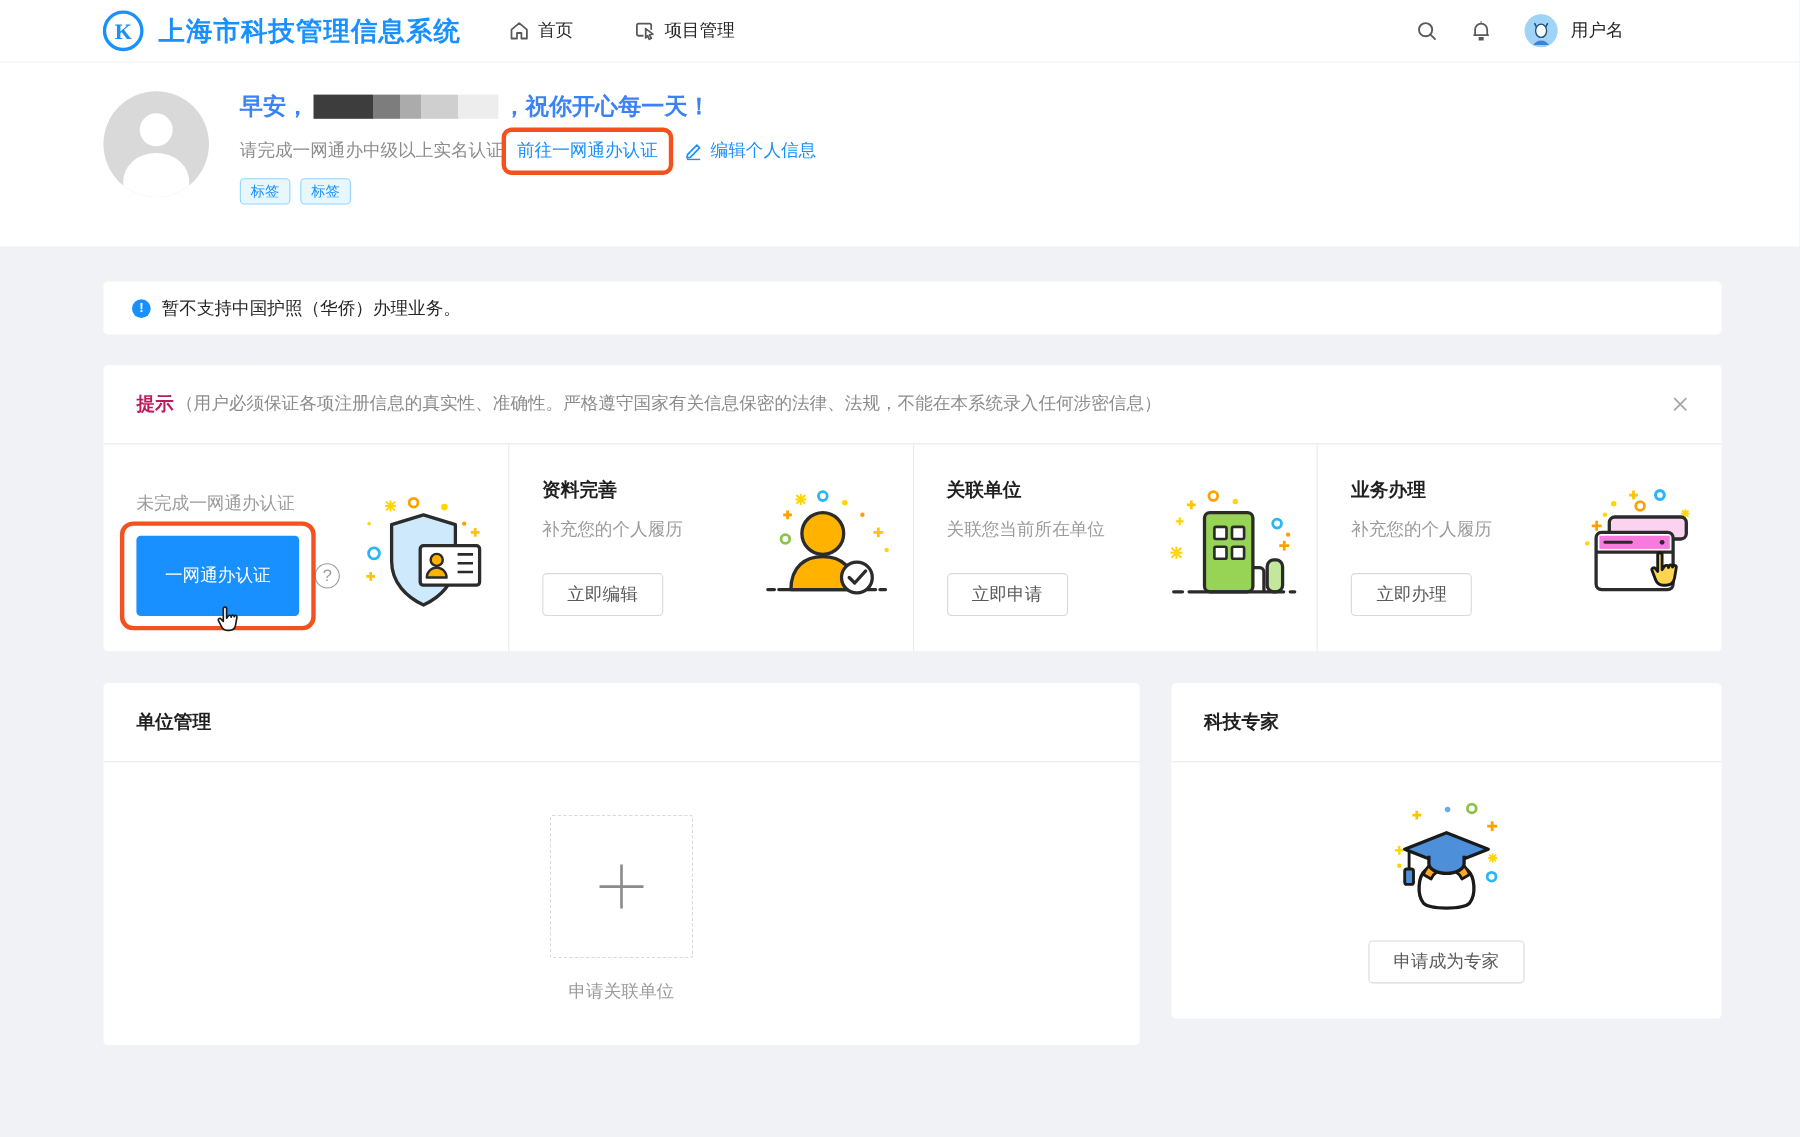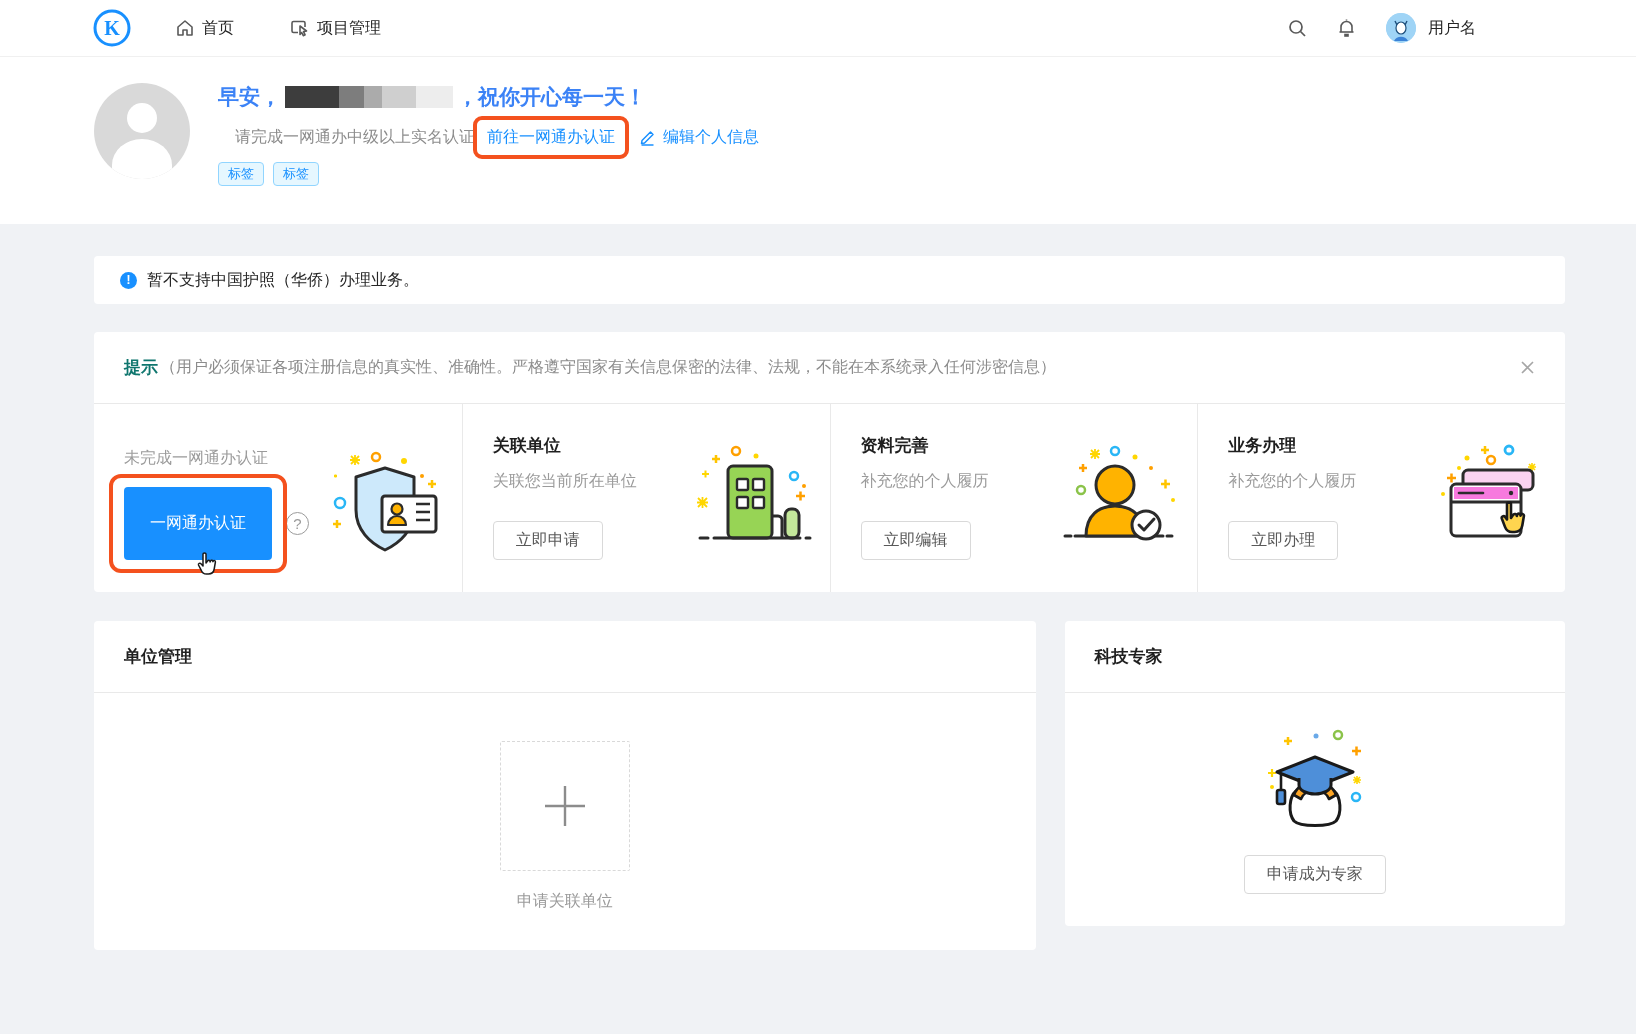--- a/index.html
+++ b/index.html
@@ -27,39 +27,39 @@
   .hdr-user{ font-size:16px; margin-left:-18px; cursor:pointer; }
 
   
   .hero{ background:#fff; padding:26px 0 32px 94px; display:flex; gap:28px; height:167px; }
   .hero-avatar{ width:96px; height:96px; border-radius:50%; background:#d9d9d9; position:relative; overflow:hidden; flex:0 0 auto; }
   .hero-avatar .head{ position:absolute; left:33px; top:20px; width:30px; height:30px; border-radius:50%; background:#fff; }
   .hero-avatar .body{ position:absolute; left:18px; top:56px; width:60px; height:52px; border-radius:50% 50% 0 0; background:#fff; }
   .hero-main h1{ font-size:21px; font-weight:700; color:#3b82f6; display:flex; align-items:center; }
   .redacted{ display:inline-block; width:168px; height:22px; margin:0 4px;
     background:linear-gradient(90deg,#3d3d3d 0 32%,#7d7d7d 32% 47%,#ababab 47% 58%,#cfcfcf 58% 78%,#ededed 78% 100%); }
-  .hero-line2{ margin-top:16px; display:flex; align-items:flex-end; gap:10px; font-size:16px;margin-left:17px; }
+  .hero-line2{ margin-top:16px; display:flex; align-items:flex-end; gap:10px; font-size:16px; }
   .hero-notice{ color:#8c8c8c; }
   .link{ color:var(--primary); text-decoration:none; cursor:pointer; }
   .annotated{ position:relative; display:inline-block; margin:0 14px 0 2px; }
   .annotation-box{ position:absolute; inset:-11px -14px; border:4px solid var(--annotation); border-radius:9px; pointer-events:none; }
   .edit-link{ display:inline-flex; align-items:center; gap:7px; }
   .hero-tags{ margin-top:14px; display:flex; gap:9px; }
   .tag{ font-size:13px; color:var(--primary); background:#e6f7ff; border:1px solid #91d5ff; border-radius:4px; padding:2px 9px; cursor:pointer; }
 
   
   .content{ width:1471px; margin:0 auto 0 94px; }
 
   .banner{ margin-top:32px; background:#fff; border-radius:4px; height:48px; display:flex; align-items:center; gap:10px; padding:0 26px; }
   .info-dot{ width:17px; height:17px; border-radius:50%; background:var(--primary); color:#fff; font-size:12px; font-weight:700; display:inline-flex; align-items:center; justify-content:center; }
 
   
   .tips-card{ margin-top:28px; background:#fff; border-radius:4px; }
   .tips-head{ display:flex; align-items:center; padding:24px 30px; border-bottom:1px solid #e9e9e9; }
-  .tips-title{ font-weight:700; color:#0f766e; font-size:17px; }
+  .tips-title{ font-weight:700; color:#be185d; font-size:17px; }
   .tips-body{ color:#8c8c8c; font-size:16px; margin-left:2px; }
   .tips-close{ margin-left:auto; cursor:pointer; display:inline-flex; }
   .qa-row{ display:grid; grid-template-columns:repeat(4,1fr); }
   .qa-col{ height:188px; padding:30px 18px 0 30px; position:relative; }
   .qa-col + .qa-col{ border-left:1px solid #e9e9e9; }
   .qa-title{ font-size:17px; font-weight:700; color:#1f1f1f; }
   .qa-title.blue{ color:var(--primary); }
   .qa-sub{ margin-top:14px; color:#9b9b9b; font-size:16px; }
   .qa-btn-row{ position:absolute; left:30px; bottom:32px; display:flex; align-items:center; gap:14px; }
   .btn-outline{ background:#fff; border:1px solid #d9d9d9; border-radius:4px; color:#595959; font-size:16px; padding:8px 22px; cursor:pointer; font-family:inherit; }
@@ -87,20 +87,21 @@
 <body style="background: rgb(240, 242, 245);">
 
 <header class="app-header">
   <div class="brand">
     <span style="display:inline-flex;">
       <svg width="40" height="40" viewBox="0 0 40 40">
         <circle cx="20" cy="20" r="17" fill="none" stroke="#1890ff" stroke-width="3"></circle>
         <text x="20" y="27" text-anchor="middle" font-size="20" font-weight="bold" fill="#1890ff" font-family="Liberation Serif, serif">K</text>
       </svg>
     </span>
+    <span class="brand-title">上海市科技管理信息系统</span>
   </div>
   <nav class="top-nav">
     <a>
       <span style="display:inline-flex;">
         <svg width="18" height="18" viewBox="0 0 18 18" fill="none" stroke="#595959" stroke-width="1.6">
           <path d="M2 8 L9 2 L16 8 V16 H11 V11 H7 V16 H2 Z" stroke-linejoin="round"></path>
         </svg>
       </span>
       <span>首页</span>
     </a>
@@ -222,20 +223,45 @@
             <path d="M61 20 L90 29 V62 C90 82 76 95 61 102 C46 95 32 82 32 62 V29 Z" fill="#cde9fb" stroke="#2b2b2b" stroke-width="3" stroke-linejoin="round"></path>
             <rect x="58" y="48" width="54" height="36" rx="3" fill="#fff" stroke="#2b2b2b" stroke-width="3"></rect>
             <circle cx="73" cy="61" r="5.5" fill="#ffb300" stroke="#2b2b2b" stroke-width="2.2"></circle>
             <path d="M64 77 a9 9 0 0 1 18 0 Z" fill="#ffb300" stroke="#2b2b2b" stroke-width="2.2" stroke-linejoin="round"></path>
             <path d="M92 56 h14 M92 64 h14 M92 72 h14" stroke="#2b2b2b" stroke-width="2.4"></path>
           </svg>
         </span>
       </div>
 
       <div class="qa-col">
+        <div class="qa-title">资料完善</div>
+        <div class="qa-sub">补充您的个人履历</div>
+        <div class="qa-btn-row">
+          <button class="btn-outline">立即编辑</button>
+        </div>
+        <span class="qa-icon mid">
+          <svg width="126" height="112" viewBox="0 0 126 112" fill="none">
+            <path d="M36 8 l8 8 M44 8 l-8 8 M35 12 h10 M40 7 v10" stroke="#ffd600" stroke-width="1.8"></path>
+            <circle cx="60" cy="9" r="4" stroke="#29b6f6" stroke-width="2.5"></circle>
+            <circle cx="80" cy="15" r="2.5" fill="#ffd600"></circle>
+            <circle cx="96" cy="26" r="2" fill="#ffa000"></circle>
+            <path d="M24 26 h8 M28 22 v8" stroke="#ffa000" stroke-width="2.5"></path>
+            <circle cx="26" cy="48" r="4" stroke="#8bc34a" stroke-width="2.5"></circle>
+            <path d="M106 42 h9 M110.5 37.5 v9" stroke="#ffc400" stroke-width="2.5"></path>
+            <circle cx="118" cy="58" r="2" fill="#ffd600"></circle>
+            <path d="M10 94 h6 M20 94 h88 M112 94 h5" stroke="#2b2b2b" stroke-width="3" stroke-linecap="round"></path>
+            <circle cx="60" cy="43" r="19" fill="#ffb300" stroke="#2b2b2b" stroke-width="3"></circle>
+            <path d="M31 94 C31 73 44 64 60 64 C76 64 89 73 89 94 Z" fill="#ffb300" stroke="#2b2b2b" stroke-width="3" stroke-linejoin="round"></path>
+            <circle cx="91" cy="83" r="14" fill="#fff" stroke="#2b2b2b" stroke-width="3"></circle>
+            <path d="M84 83 l5 5 l10 -11" stroke="#2b2b2b" stroke-width="3" fill="none" stroke-linecap="round" stroke-linejoin="round"></path>
+          </svg>
+        </span>
+      </div>
+
+      <div class="qa-col">
         <div class="qa-title">关联单位</div>
         <div class="qa-sub">关联您当前所在单位</div>
         <div class="qa-btn-row">
           <button class="btn-outline">立即申请</button>
         </div>
         <span class="qa-icon mid">
           <svg width="132" height="112" viewBox="0 0 132 112" fill="none">
             <path d="M30 17 h8 M34 13 v8" stroke="#ffc400" stroke-width="2.5"></path>
             <circle cx="54" cy="9" r="4" stroke="#ffa000" stroke-width="2.5"></circle>
             <circle cx="74" cy="14" r="2.5" fill="#ffd600"></circle>
@@ -245,45 +271,20 @@
             <circle cx="122" cy="44" r="2" fill="#ffa000"></circle>
             <path d="M114 54 h9 M118.5 49.5 v9" stroke="#ffa000" stroke-width="2.5"></path>
             <rect x="46" y="24" width="44" height="72" rx="5" fill="#97d455" stroke="#2b2b2b" stroke-width="3"></rect>
             <rect x="55" y="37" width="11" height="11" rx="1.5" fill="#fff" stroke="#2b2b2b" stroke-width="2.4"></rect>
             <rect x="71" y="37" width="11" height="11" rx="1.5" fill="#fff" stroke="#2b2b2b" stroke-width="2.4"></rect>
             <rect x="55" y="55" width="11" height="11" rx="1.5" fill="#fff" stroke="#2b2b2b" stroke-width="2.4"></rect>
             <rect x="71" y="55" width="11" height="11" rx="1.5" fill="#fff" stroke="#2b2b2b" stroke-width="2.4"></rect>
             <path d="M90 74 h6 a4 4 0 0 1 4 4 v18" fill="none" stroke="#2b2b2b" stroke-width="3"></path>
             <rect x="103" y="67" width="14" height="29" rx="6" fill="#c4e89b" stroke="#2b2b2b" stroke-width="3"></rect>
             <path d="M18 96 h8 M32 96 h86 M124 96 h4" stroke="#2b2b2b" stroke-width="3" stroke-linecap="round"></path>
-          </svg>
-        </span>
-      </div>
-
-      <div class="qa-col">
-        <div class="qa-title">资料完善</div>
-        <div class="qa-sub">补充您的个人履历</div>
-        <div class="qa-btn-row">
-          <button class="btn-outline">立即编辑</button>
-        </div>
-        <span class="qa-icon mid">
-          <svg width="126" height="112" viewBox="0 0 126 112" fill="none">
-            <path d="M36 8 l8 8 M44 8 l-8 8 M35 12 h10 M40 7 v10" stroke="#ffd600" stroke-width="1.8"></path>
-            <circle cx="60" cy="9" r="4" stroke="#29b6f6" stroke-width="2.5"></circle>
-            <circle cx="80" cy="15" r="2.5" fill="#ffd600"></circle>
-            <circle cx="96" cy="26" r="2" fill="#ffa000"></circle>
-            <path d="M24 26 h8 M28 22 v8" stroke="#ffa000" stroke-width="2.5"></path>
-            <circle cx="26" cy="48" r="4" stroke="#8bc34a" stroke-width="2.5"></circle>
-            <path d="M106 42 h9 M110.5 37.5 v9" stroke="#ffc400" stroke-width="2.5"></path>
-            <circle cx="118" cy="58" r="2" fill="#ffd600"></circle>
-            <path d="M10 94 h6 M20 94 h88 M112 94 h5" stroke="#2b2b2b" stroke-width="3" stroke-linecap="round"></path>
-            <circle cx="60" cy="43" r="19" fill="#ffb300" stroke="#2b2b2b" stroke-width="3"></circle>
-            <path d="M31 94 C31 73 44 64 60 64 C76 64 89 73 89 94 Z" fill="#ffb300" stroke="#2b2b2b" stroke-width="3" stroke-linejoin="round"></path>
-            <circle cx="91" cy="83" r="14" fill="#fff" stroke="#2b2b2b" stroke-width="3"></circle>
-            <path d="M84 83 l5 5 l10 -11" stroke="#2b2b2b" stroke-width="3" fill="none" stroke-linecap="round" stroke-linejoin="round"></path>
           </svg>
         </span>
       </div>
 
       <div class="qa-col">
         <div class="qa-title">业务办理</div>
         <div class="qa-sub">补充您的个人履历</div>
         <div class="qa-btn-row">
           <button class="btn-outline">立即办理</button>
         </div>

